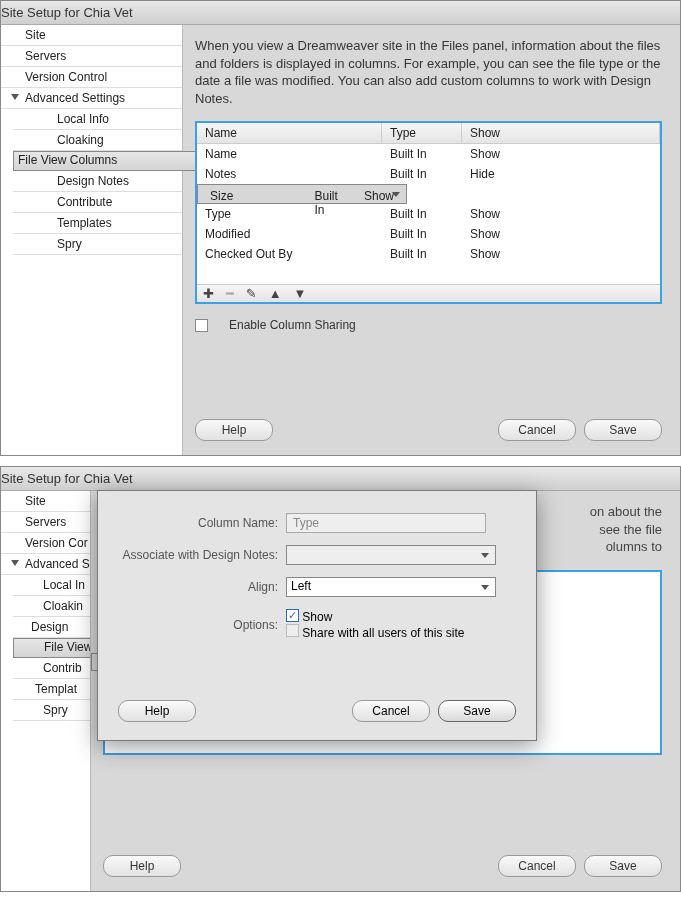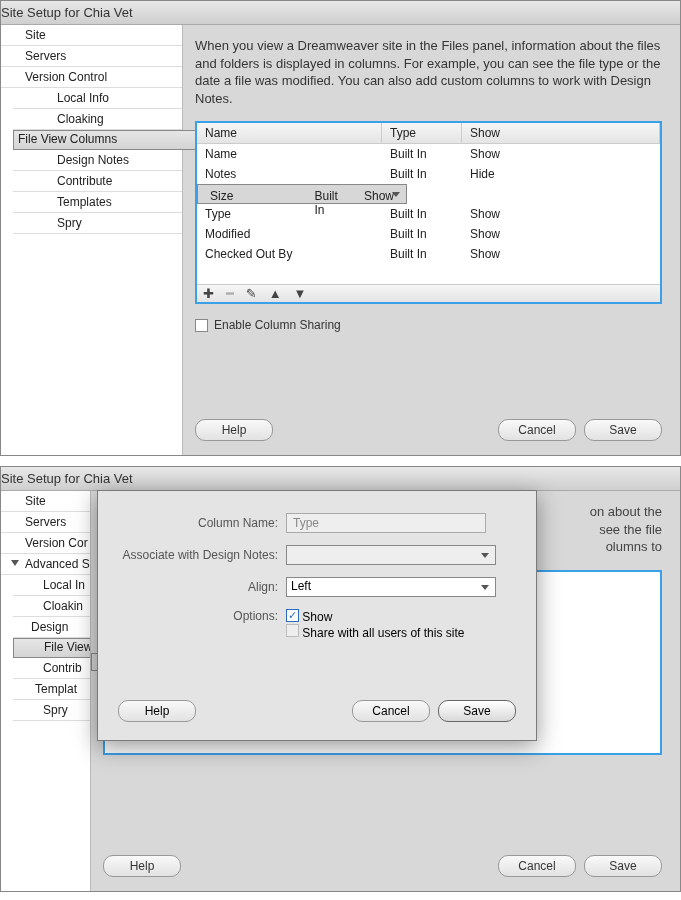--- a/index.html
+++ b/index.html
@@ -23,21 +23,21 @@
 .th { padding: 3px 8px; border-right: 1px solid #ccc; color: #222; }
 .th.c1 { width: 185px; } .th.c2 { width: 80px; } .th.c3 { flex: 1; }
 .tbody { min-height: 140px; }
 .trow { display: flex; }
 .trow.sel { background: #d7d7d7; }
 .td { padding: 3px 8px; color: #222; }
 .td.c1 { width: 185px; } .td.c2 { width: 80px; } .td.c3 { flex: 1; }
 .toolbar { border-top: 1px solid #ccc; background: linear-gradient(#f6f6f6,#e4e4e4); padding: 2px 6px; display: flex; gap: 12px; align-items: center; color: #444; }
 .toolbar span { cursor: pointer; font-size: 13px; line-height: 1; }
 
-.chkrow { margin-top: 14px; display: flex; align-items: center; gap: 6px; }
+.chkrow { margin-top: 14px; display: flex; align-items: center; gap: 21px; }
 .chk { width: 13px; height: 13px; border: 1px solid #888; background: #fff; display: inline-block; }
 .chk.on::after { content: "✓"; font-size: 11px; position: relative; top: -2px; left: 1px; color: #2a6bc4; }
 
 .btnbar { position: absolute; bottom: 14px; right: 18px; left: 12px; display: flex; }
 .btnbar .spacer { flex: 1; }
 .btn { min-width: 78px; padding: 3px 14px; background: linear-gradient(#f9f9f9,#e2e2e2); border: 1px solid #999; border-radius: 10px; text-align: center; cursor: pointer; margin-left: 8px; }
 .btn:first-child { margin-left: 0; }
 
 
 .dialog { position: absolute; left: 96px; top: 23px; width: 440px; background: #e4e4e4; border: 1px solid #7a7a7a; box-shadow: 0 6px 22px rgba(0,0,0,.4); padding: 22px 20px 18px 20px; }
@@ -55,20 +55,21 @@
 </head>
 <body>
 
 <div class="window">
   <div class="titlebar">Site Setup for Chia Vet</div>
   <div class="winbody">
     <div class="sidebar">
       <div class="sidebar-row">Site</div>
       <div class="sidebar-row">Servers</div>
       <div class="sidebar-row">Version Control</div>
+      <div class="sidebar-row"><span class="tri"></span><span>Advanced Settings</span></div>
       <div class="sidebar-row sidebar-sub">Local Info</div>
       <div class="sidebar-row sidebar-sub">Cloaking</div>
       <div class="sidebar-row sidebar-sub sel">File View Columns</div>
       <div class="sidebar-row sidebar-sub">Design Notes</div>
       <div class="sidebar-row sidebar-sub">Contribute</div>
       <div class="sidebar-row sidebar-sub">Templates</div>
       <div class="sidebar-row sidebar-sub">Spry</div>
     </div>
     <div class="content">
       <div class="desc">When you view a Dreamweaver site in the Files panel, information about the files and folders is displayed in columns. For example, you can see the file type or the date a file was modified. You can also add custom columns to work with Design Notes.</div>
@@ -170,21 +171,21 @@
       <div class="txt">Type</div>
     </div>
     <div class="form-row">
       <label>Associate with Design Notes:</label>
       <div class="sel disabled"></div>
     </div>
     <div class="form-row">
       <label>Align:</label>
       <div class="sel"><span>Left</span></div>
     </div>
-    <div class="form-row" style="align-items:flex-start">
+    <div class="form-row" style="align-items:center">
       <label>Options:</label>
       <div>
         <div class="optline">
           <span class="chk on" style="border-color:#2a6bc4"></span>
           <span>Show</span>
         </div>
         <div class="optline dis">
           <span class="chk" style="background:#eee;border-color:#bbb"></span>
           <span>Share with all users of this site</span>
         </div>

